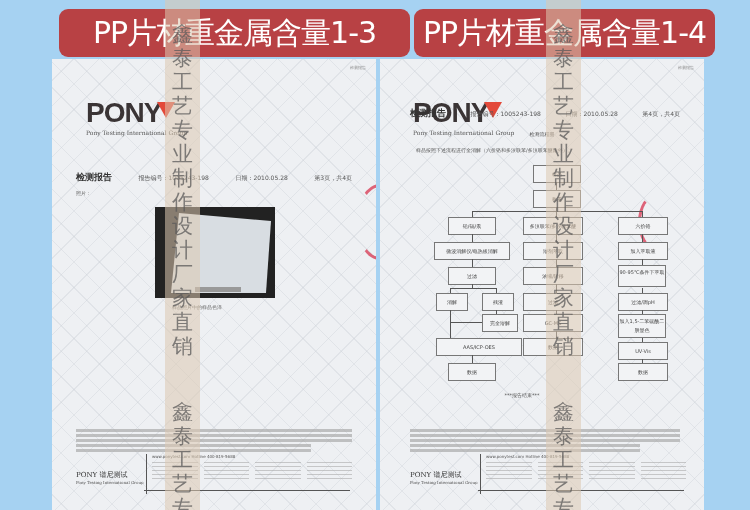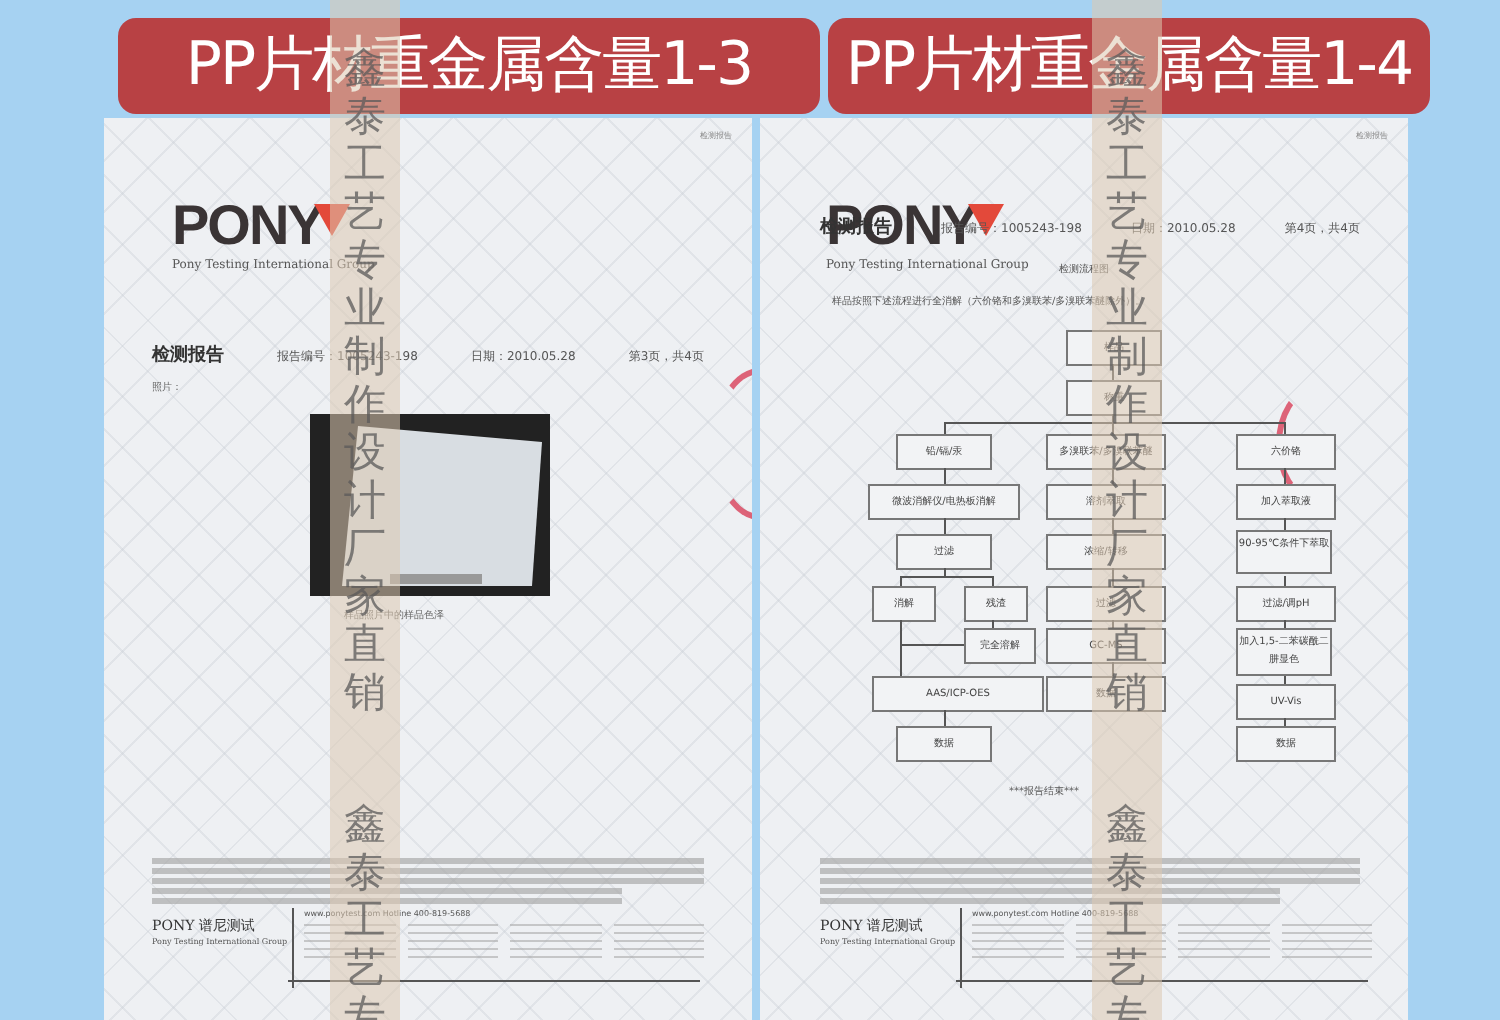--- a/index.html
+++ b/index.html
@@ -75,21 +75,21 @@
   }
   .fbox.tall { height:30px; line-height:10px; padding-top:2px; box-sizing:border-box; }
   .vline { position:absolute; width:1px; background:#555; }
   .hline { position:absolute; height:1px; background:#555; }
 
   .notice { position:absolute; top:414px; left:24px; right:24px; }
   .notice-line { height:3px; background:#aaa; margin-bottom:2px; opacity:0.7; }
   .footer {
     position:absolute; top:440px; left:24px; right:24px; font-size:5px; color:#555;
   }
-  .footer-brand { position:absolute; left:0; top:4px; }
+  .footer-brand { position:absolute; left:0; top:16px; }
   .footer-brand .fb-name { font-family:"DejaVu Serif", serif; font-size:7px; color:#333; }
   .footer-brand .fb-sub { font-family:"DejaVu Serif", serif; font-size:4px; color:#555; }
   .footer-contact { position:absolute; left:76px; top:0; width:200px; font-size:4px; color:#555; }
   .footer-cols { position:absolute; left:76px; top:8px; width:200px; display:flex; gap:6px; }
   .footer-cols div { flex:1; height:20px;
     background:repeating-linear-gradient(#aaa 0 1px, transparent 1px 4px); opacity:0.6; }
   .footer-rule { position:absolute; top:36px; left:68px; width:206px; height:1px; background:#555; }
   .footer-vrule { position:absolute; top:0; left:70px; width:1px; height:40px; background:#555; }
   .watermark-strip {
     position:absolute; top:0; width:35px; height:510px;

